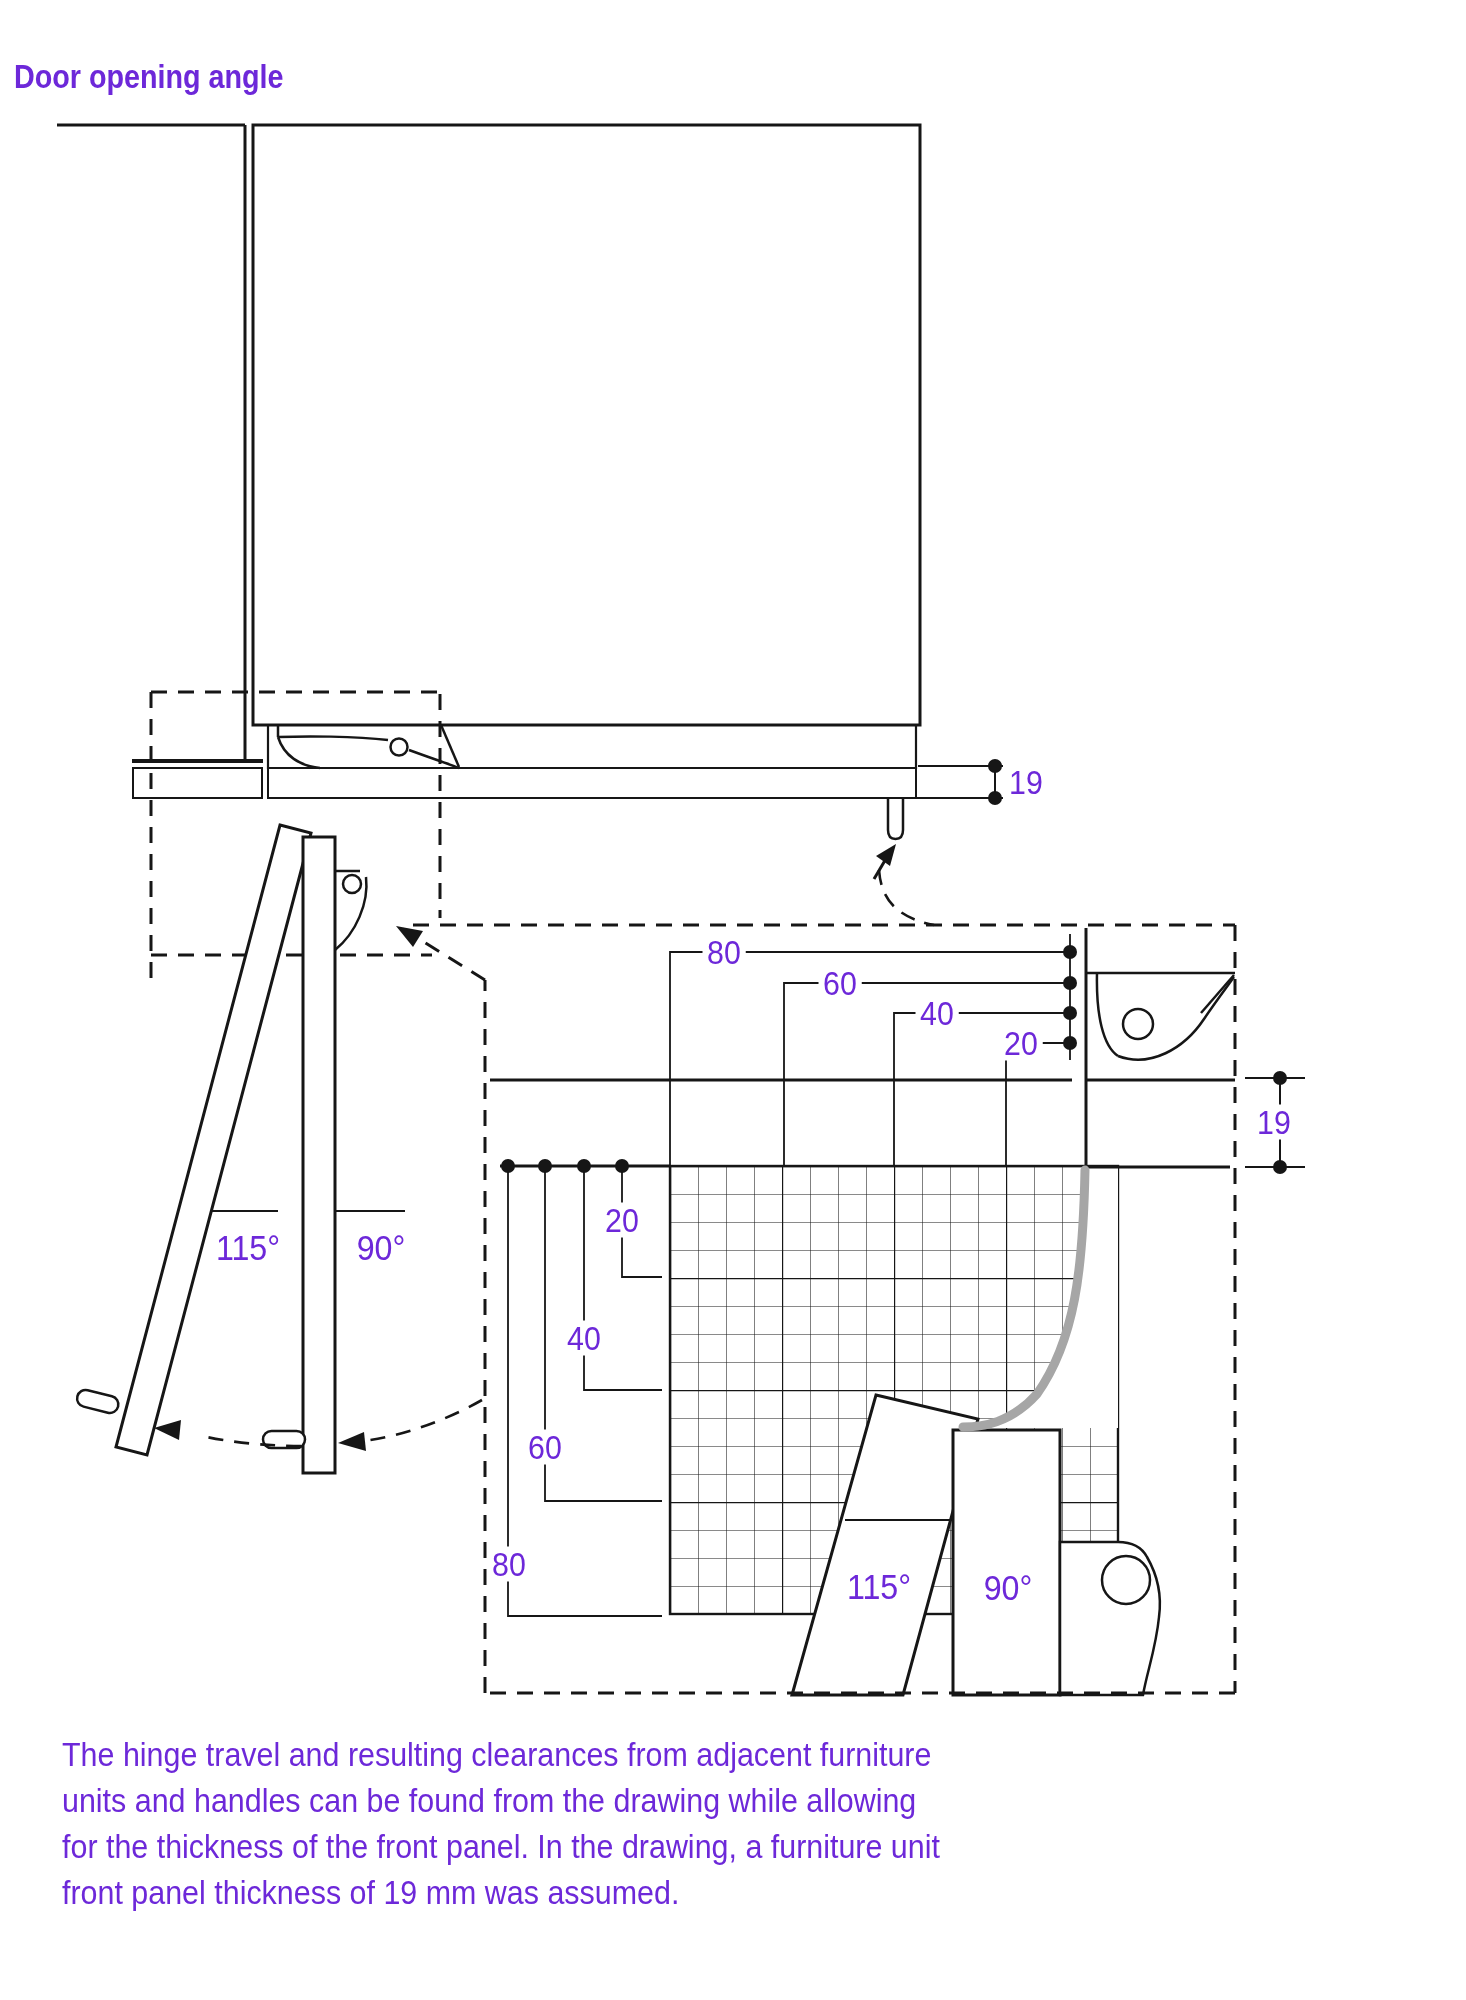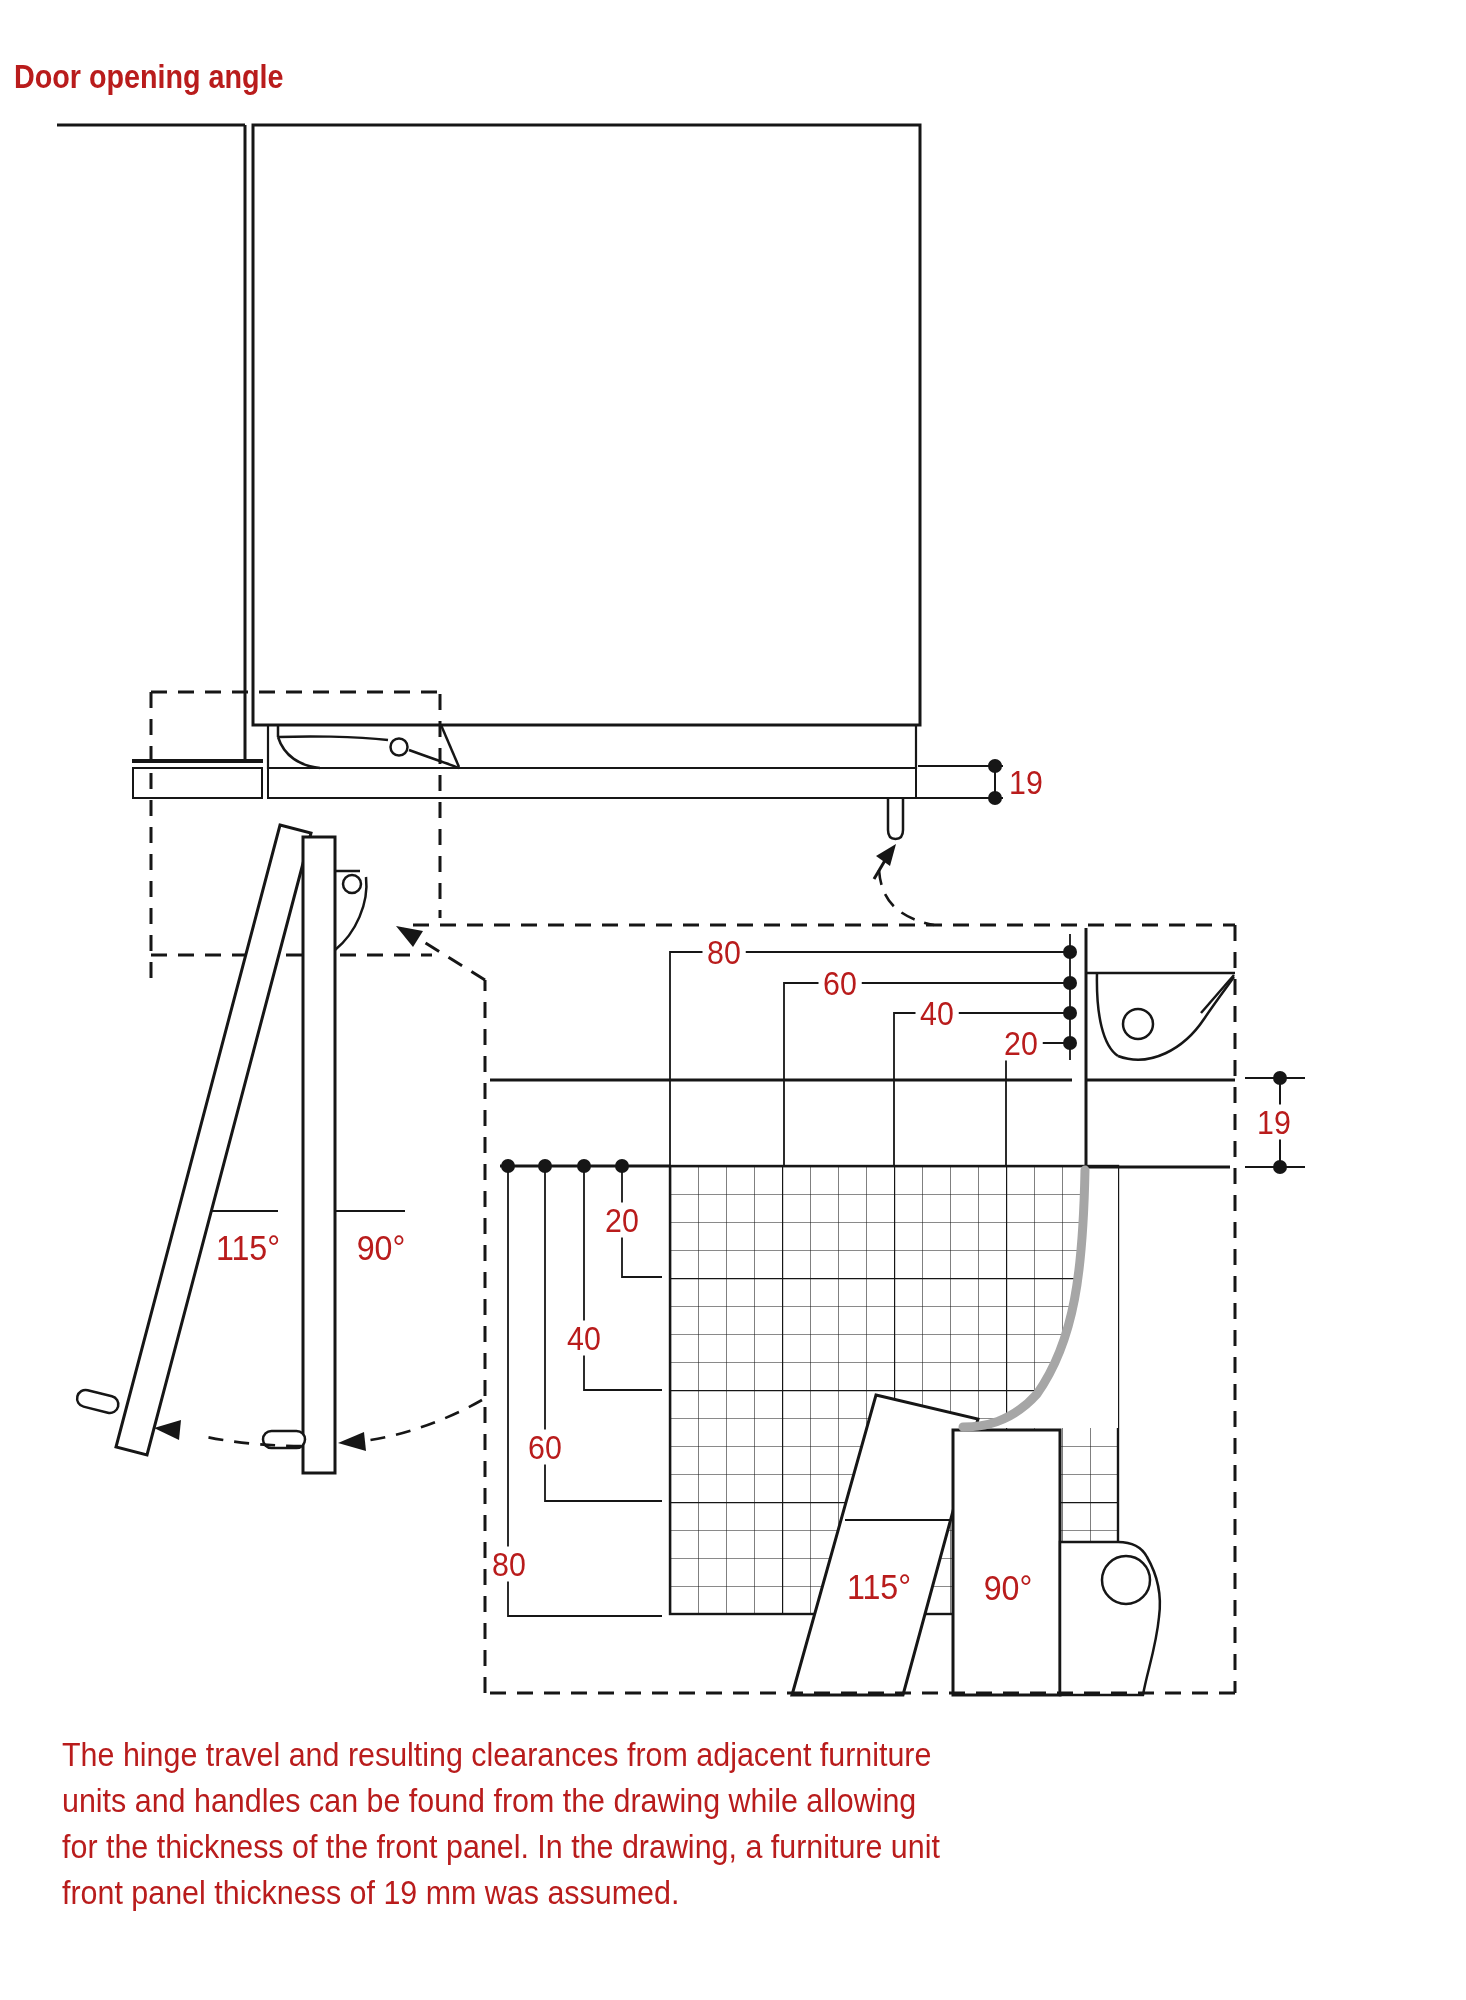--- a/index.html
+++ b/index.html
@@ -1,17 +1,17 @@
 <!DOCTYPE html>
 <html><head>
 <meta charset="utf-8">
 <style>
   html,body{margin:0;padding:0;background:#ffffff;}
   .page{position:relative;width:1466px;height:2000px;background:#fff;overflow:hidden;
-        font-family:"Liberation Sans", sans-serif;color:#b91c1c;}
+        font-family:"Liberation Sans", sans-serif;color:#6d28d9;}
   .canvas{position:absolute;left:0;top:0;width:1466px;height:2000px;}
   svg{position:absolute;left:0;top:0;}
   .title{position:absolute;left:14px;top:58px;margin:0;font-size:33px;font-weight:bold;
          letter-spacing:0;transform:scaleX(.87);transform-origin:left top;white-space:nowrap;}
   .dim{position:absolute;font-size:33px;line-height:1;background:#fff;padding:1px 5px;
        transform:translate(-50%,-50%) scaleX(.92);white-space:nowrap;}
   .angle{position:absolute;font-size:35px;line-height:1;padding:0 2px;
        transform:translate(-50%,-50%) scaleX(.92);white-space:nowrap;}
   .para{position:absolute;left:62px;top:1731px;width:1160px;font-size:34px;line-height:46px;
         transform:scaleX(.895);transform-origin:left top;}

